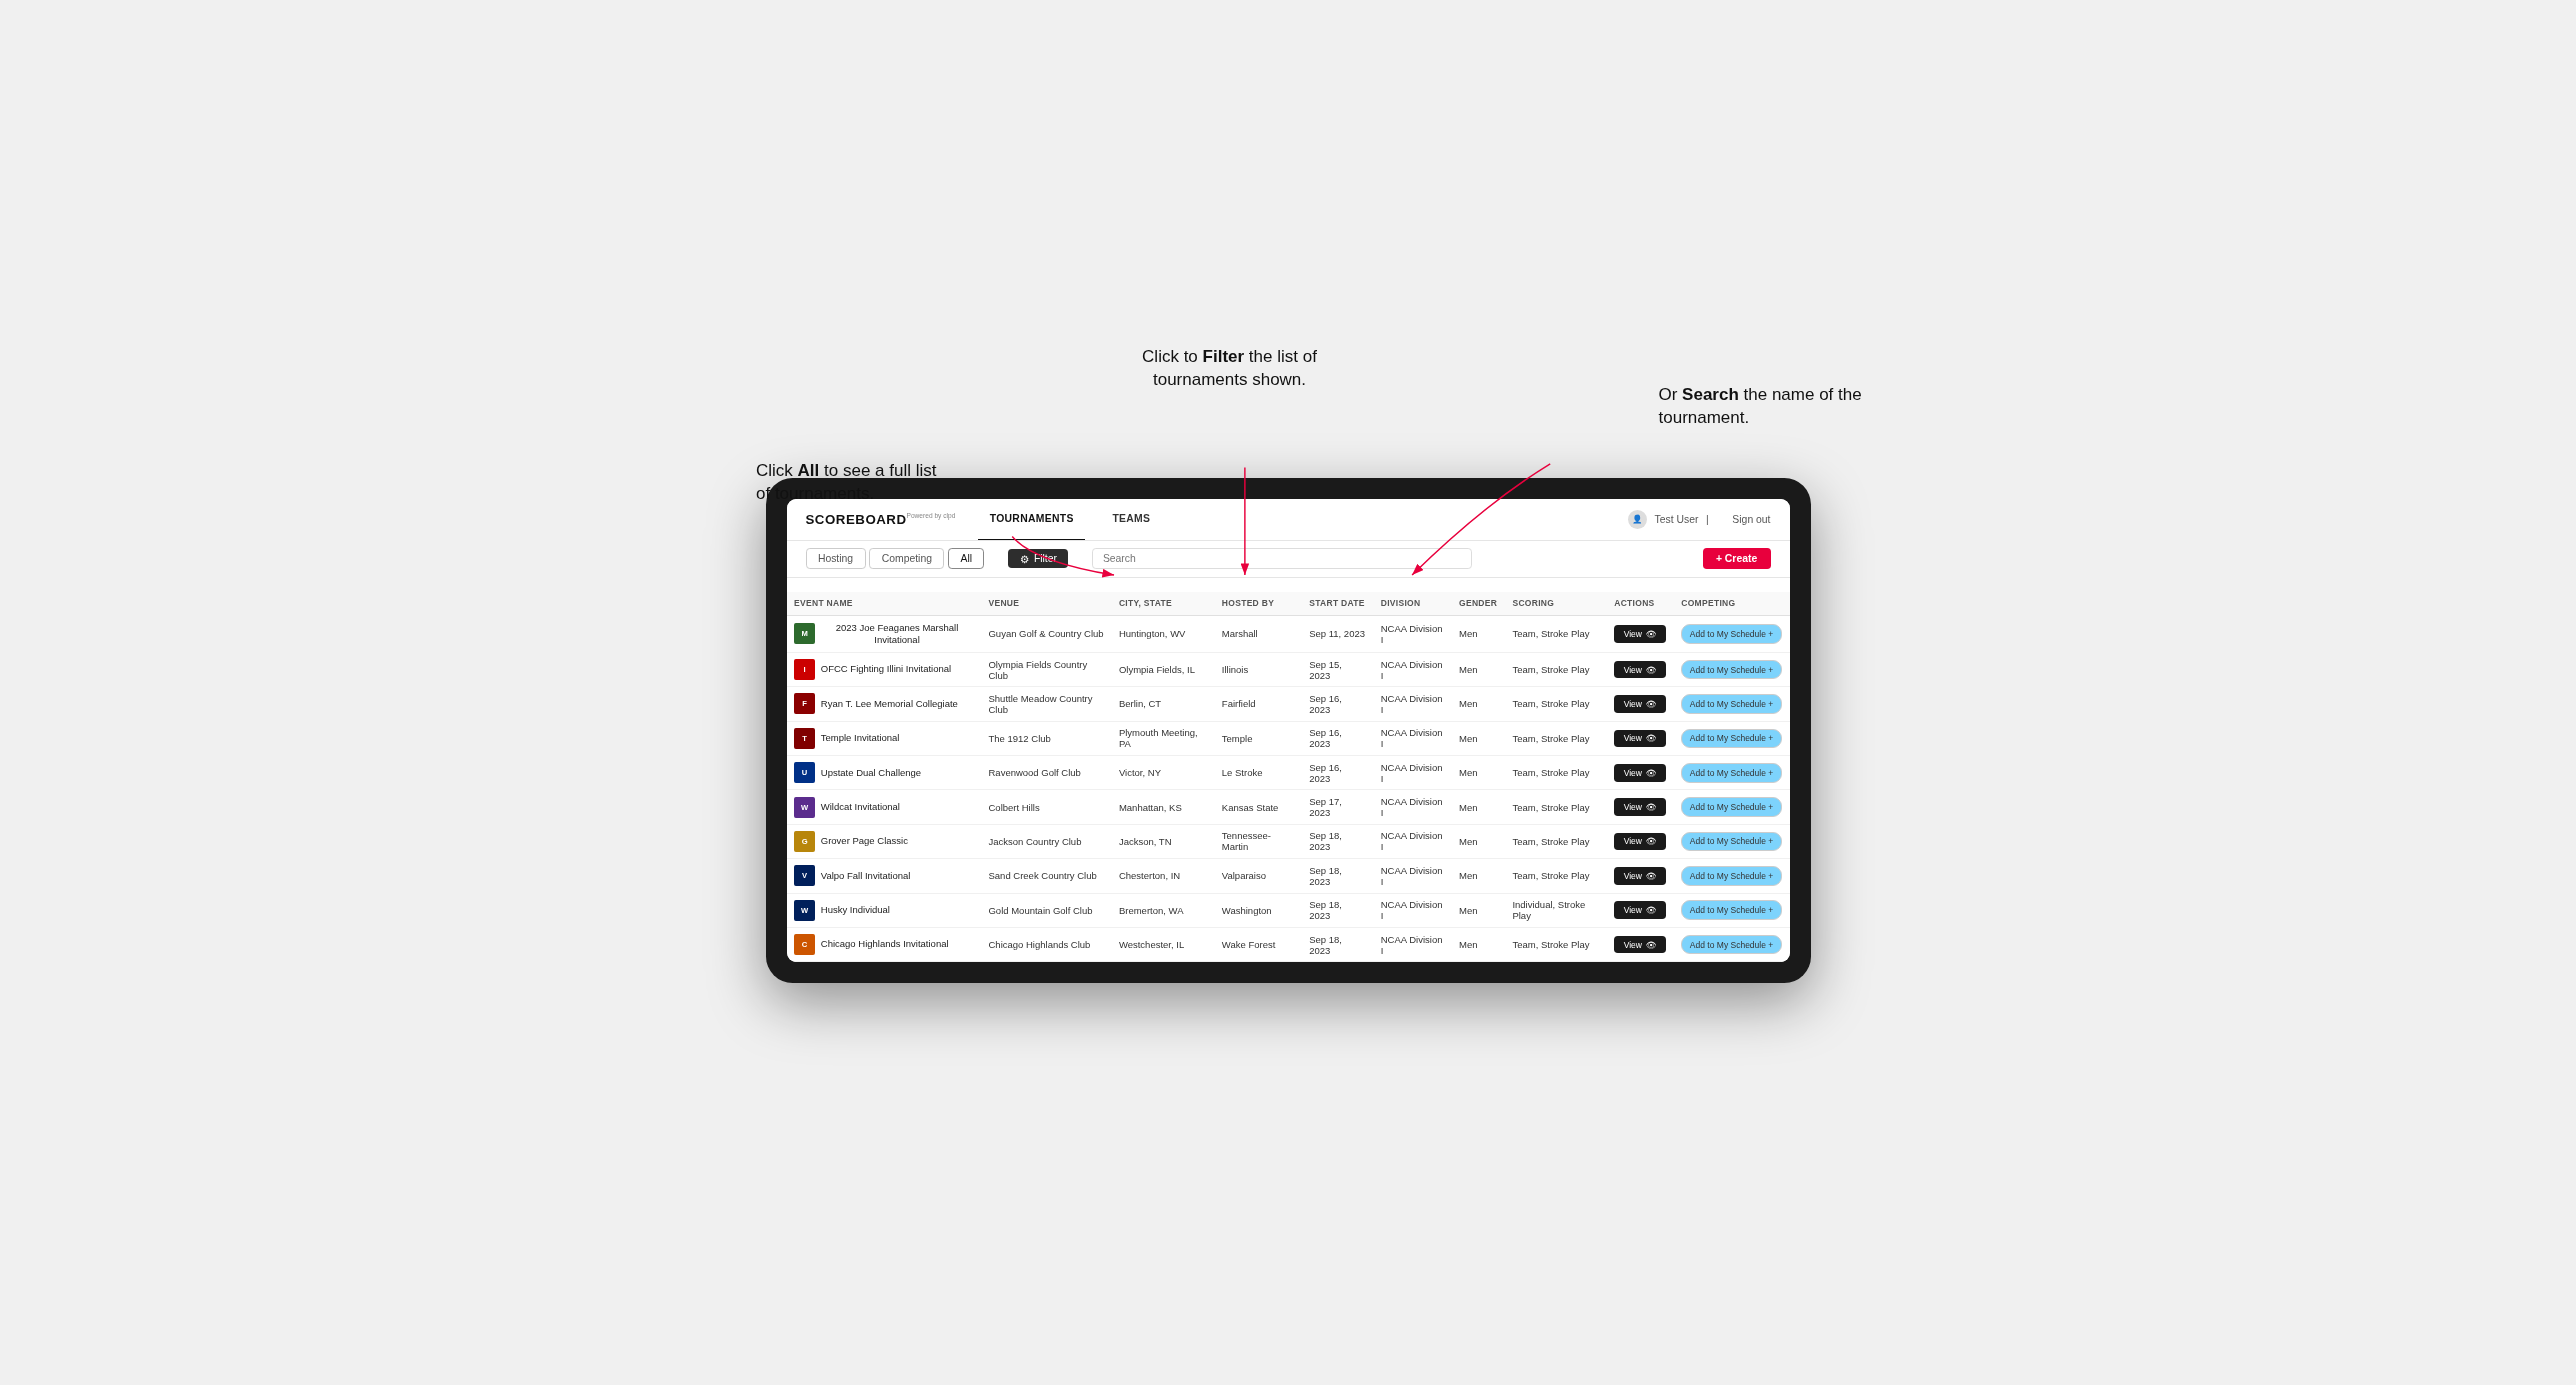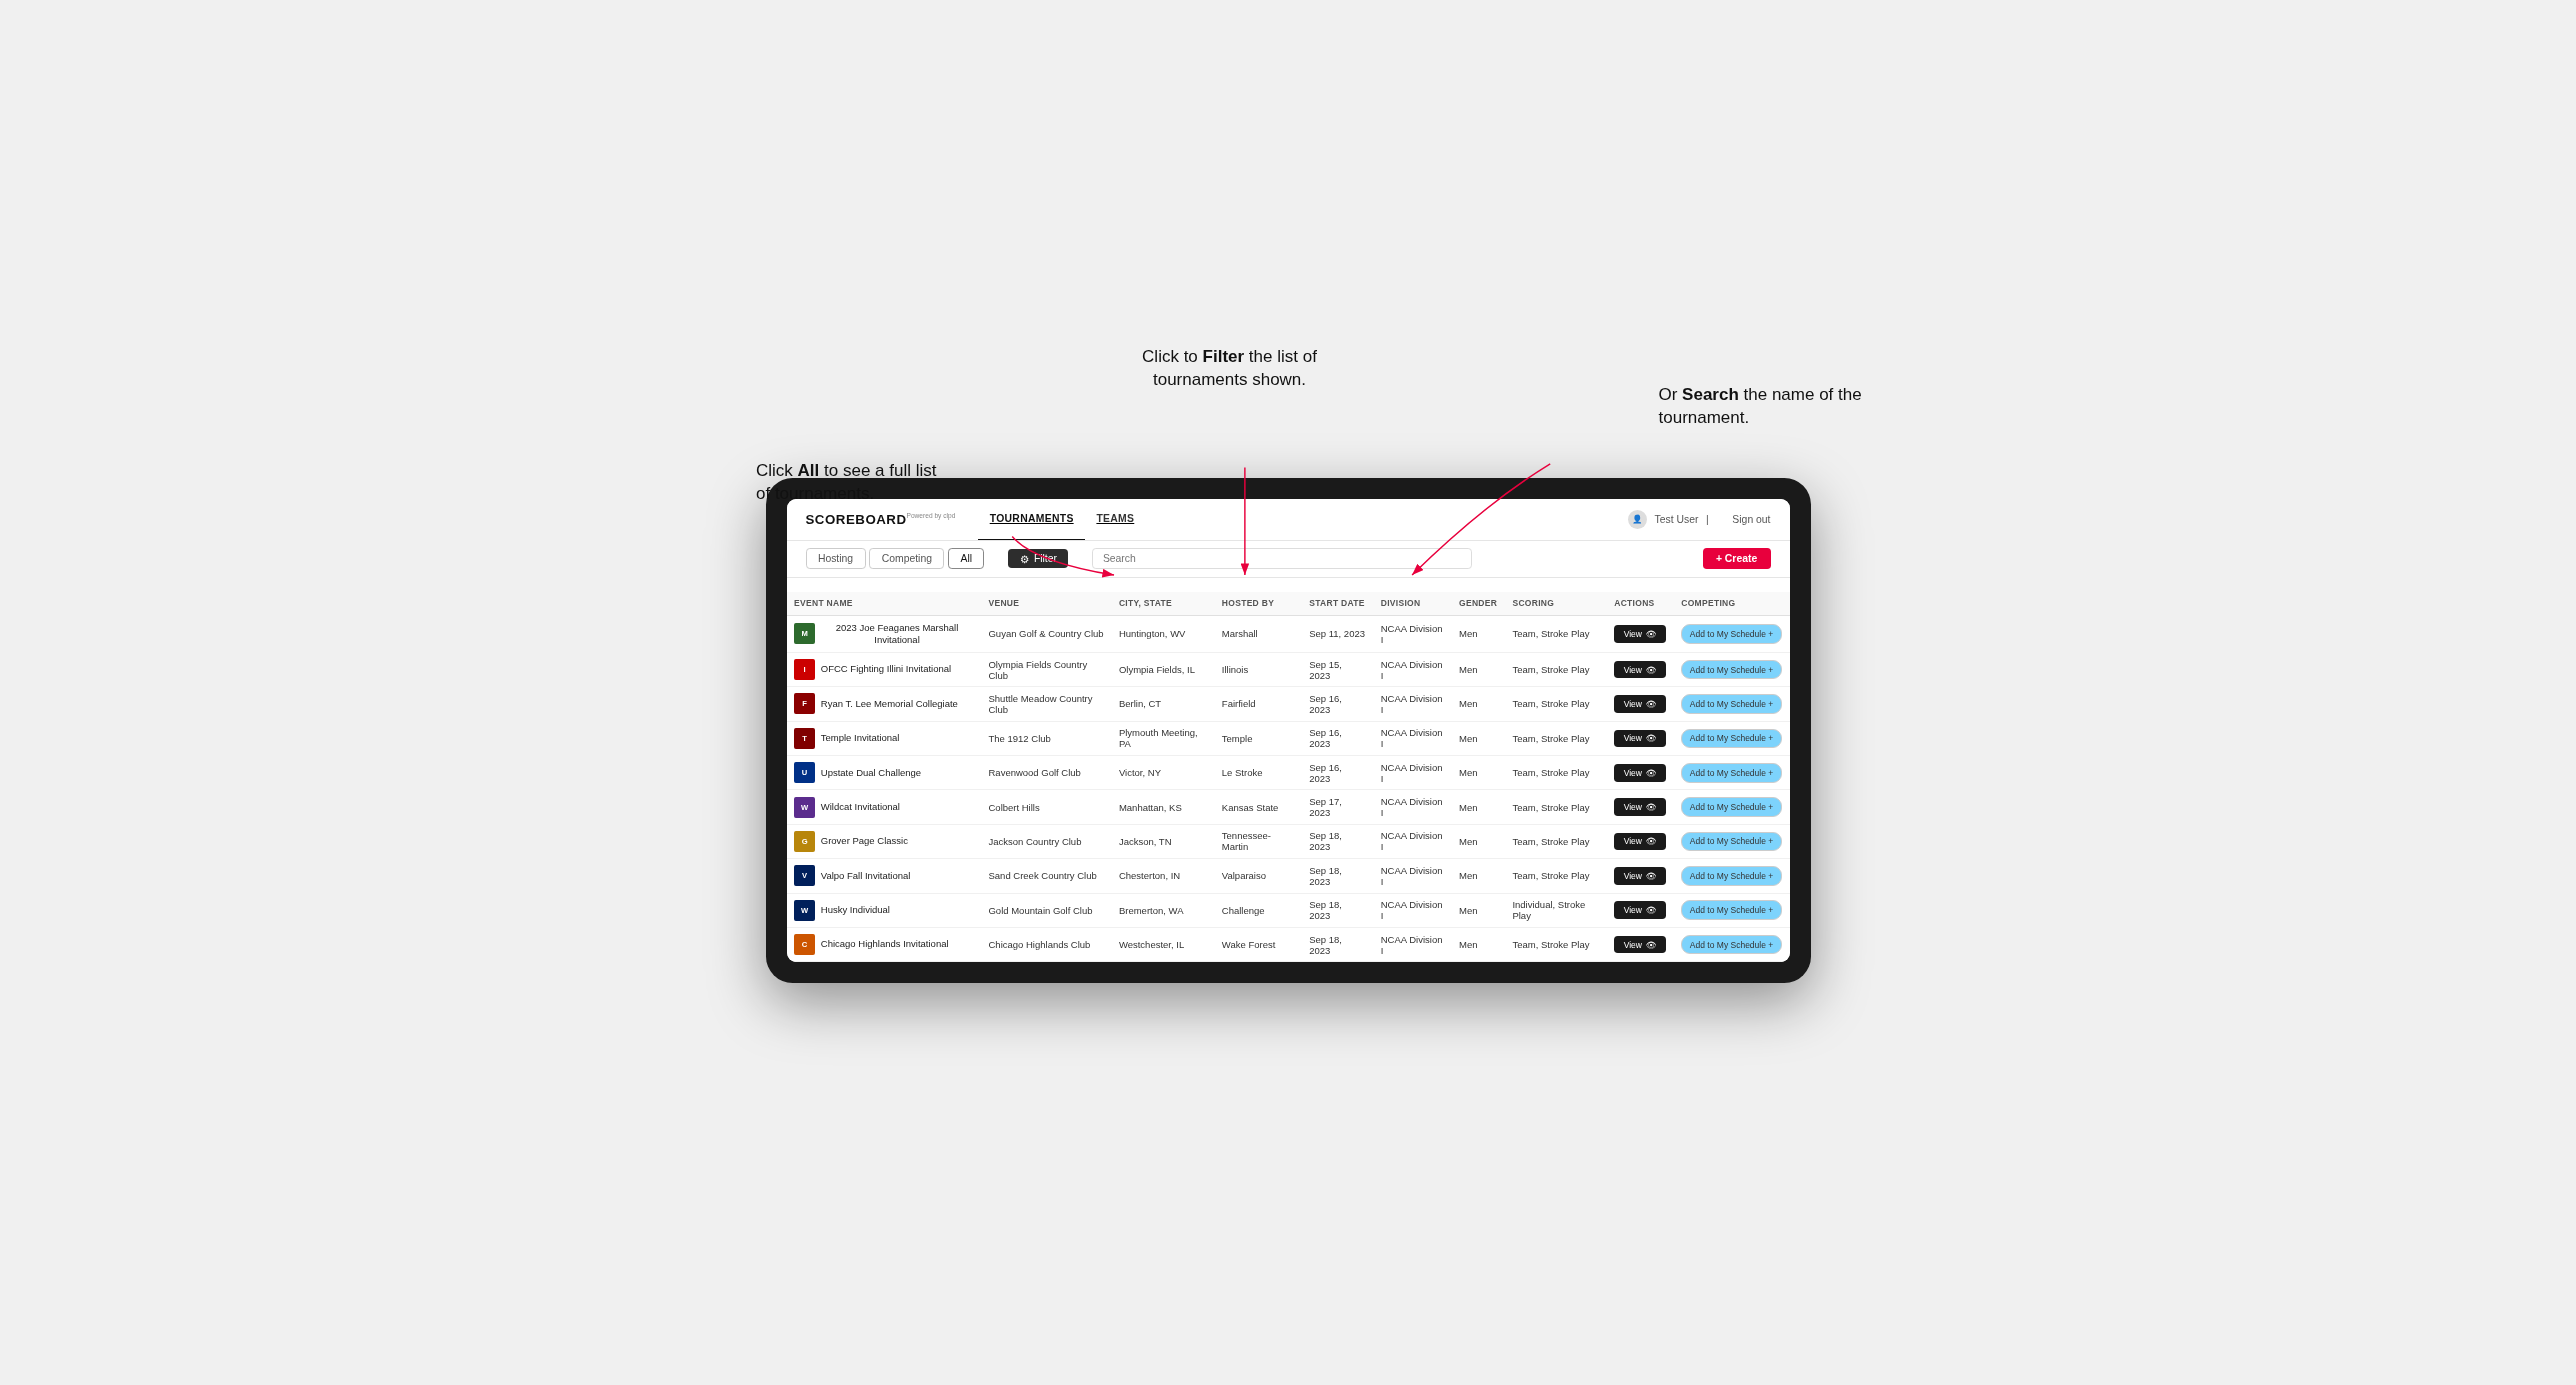--- a/index.html
+++ b/index.html
@@ -84,23 +84,22 @@
       color: #111;
     }
     .logo-sub {
       font-size: 6.6px;
       color: #888;
       margin-top: 0.9px;
     }
 
     .nav-tabs {
       display: flex;
-      gap: 0;
+      gap: 16px;
       flex: 1;
-      text-decoration: underline;
     }
     .nav-tab {
       padding: 0 11.4px;
       height: 42px;
       display: flex;
       align-items: center;
       font-size: 10.4px;
       font-weight: 600;
       letter-spacing: 0.3px;
       cursor: pointer;
@@ -617,21 +616,21 @@
   </tr>
               <tr>
     <td>
       <div class="event-name-cell">
         <div class="team-logo logo-darkblue">W</div>
         <span class="event-name-text">Husky Individual</span>
       </div>
     </td>
     <td><span class="venue-text">Gold Mountain Golf Club</span></td>
     <td>Bremerton, WA</td>
-    <td>Challenge</td>
+    <td>Washington</td>
     <td>Sep 18, 2023</td>
     <td>NCAA Division I</td>
     <td>Men</td>
     <td>Individual, Stroke Play</td>
     <td>
       <button class="view-btn">
         <span>View</span>
         <span class="view-eye-icon">👁</span>
       </button>
     </td>

